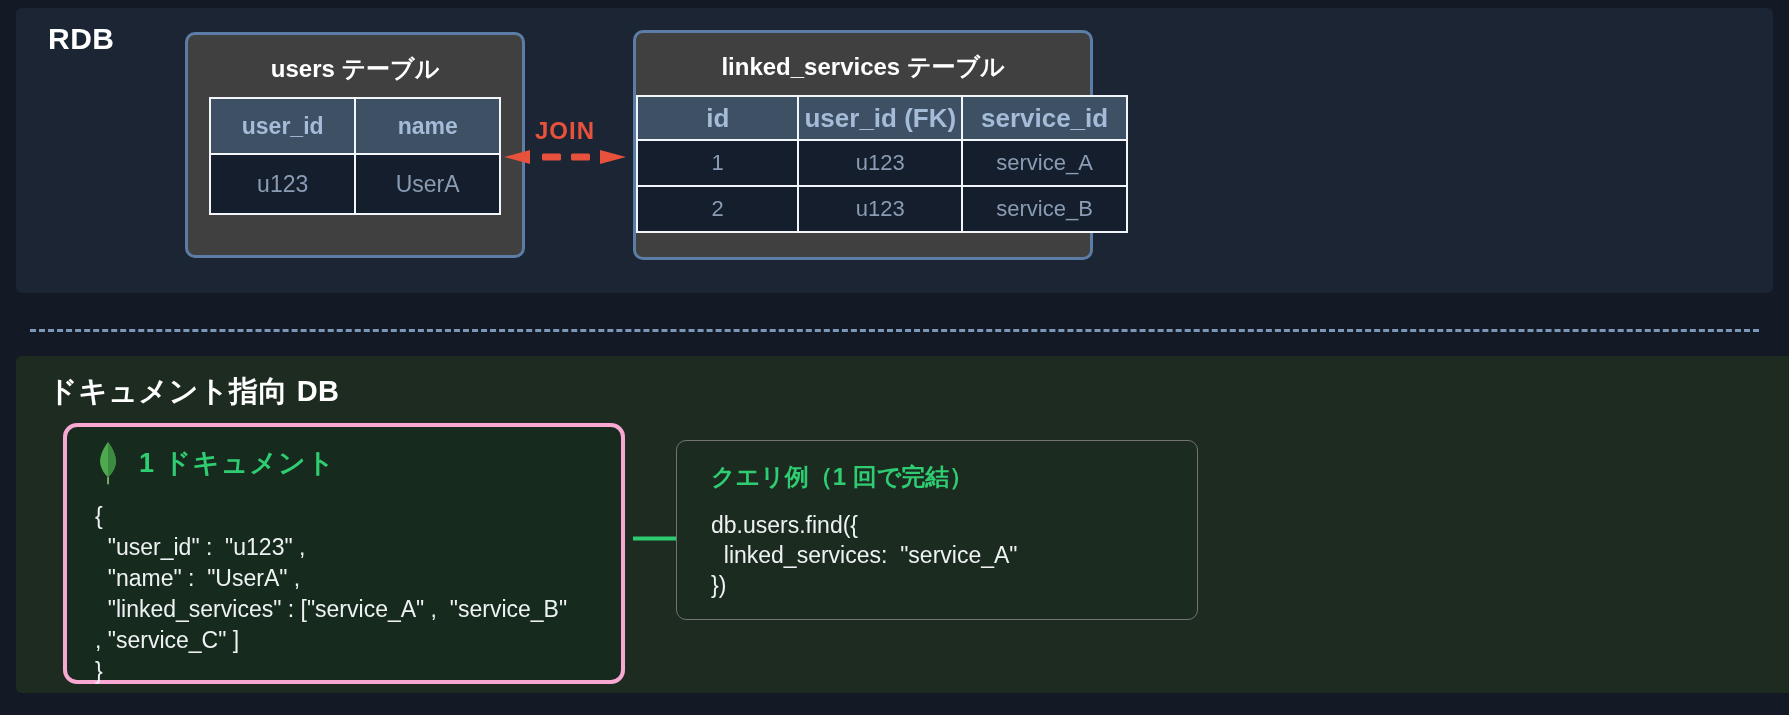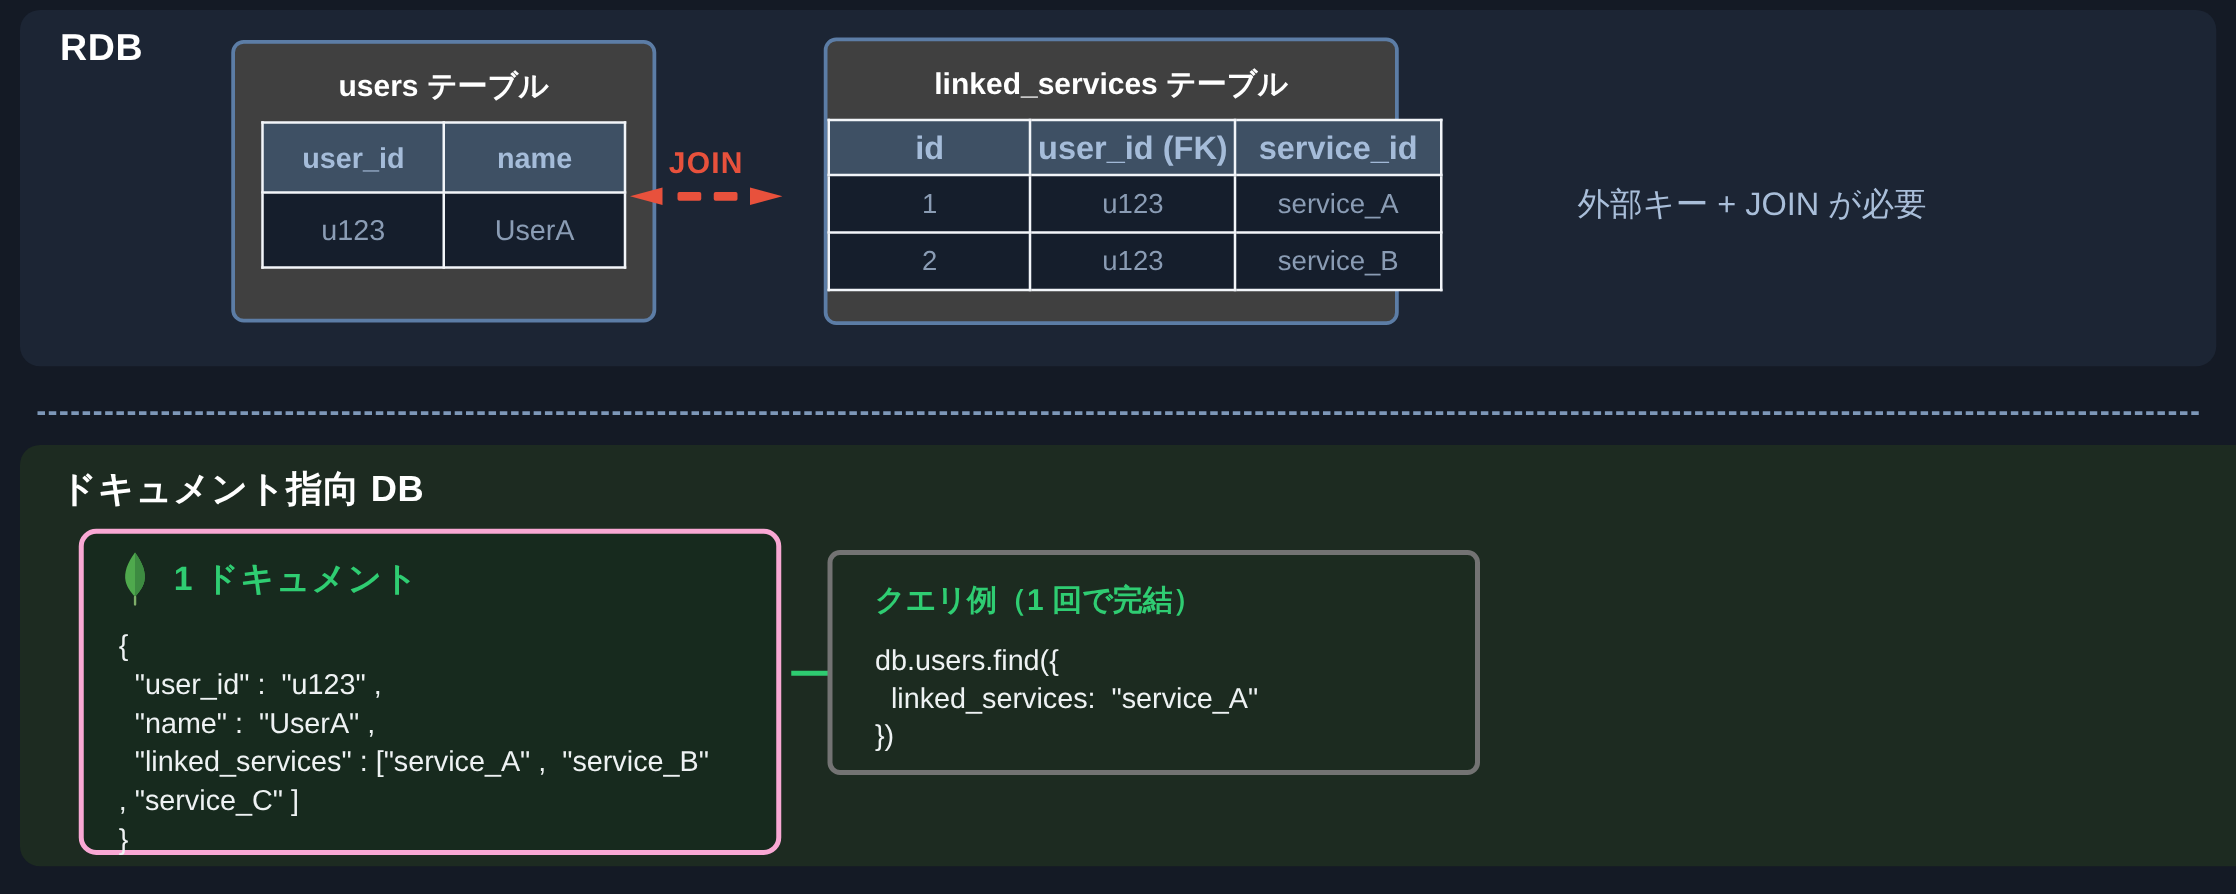--- a/index.html
+++ b/index.html
@@ -1,33 +1,33 @@
 <!DOCTYPE html>
 <html><head>
 <meta charset="utf-8">
 <style>
   html,body{margin:0;padding:0;background:#141a25;}
   body{
     width:1789px;height:715px;position:relative;overflow:hidden;
     font-family:"Liberation Sans","DejaVu Sans",sans-serif;
     -webkit-font-smoothing:antialiased;
   }
-  .panel{position:absolute;border-radius:16px;}
+  .panel{position:absolute;border-radius:6px;}
   .rdb-panel{left:16px;top:8px;width:1757px;height:285px;background:#1c2534;}
   .doc-panel{left:16px;top:356px;width:1757px;height:337px;background:#1d2b21;padding-left:45px;}
   .section-label{position:absolute;left:32px;top:14px;font-weight:bold;color:#ffffff;font-size:30px;letter-spacing:.5px;}
   .doc-panel .section-label{font-size:29px;top:16px;}
 
   
   .entity-box{
     position:absolute;box-sizing:border-box;background:#404040;
     border:3px solid #5c7da6;border-radius:10px;padding-top:16px;
   }
   .users-box{left:169px;top:24px;width:340px;height:226px;}
-  .linked-box{left:643px;top:22px;width:460px;height:230px;}
+  .linked-box{left:617px;top:22px;width:460px;height:230px;}
   .box-title{text-align:center;color:#ffffff;font-weight:bold;font-size:24px;margin:2px 0 12px 0;}
   table.rel{border-collapse:collapse;margin:0 auto;}
   table.rel th,table.rel td{
     border:2px solid #f2f5f9;text-align:center;vertical-align:middle;padding:0 0;
   }
   table.rel th{background:#3e5064;color:#a5bcd9;font-weight:bold;}
   table.rel td{background:#151e2c;color:#8a9cb4;font-weight:normal;}
   .users-box table.rel{width:292px;}
   .users-box th{height:54px;font-size:23px;width:146px;}
   .users-box td{height:58px;font-size:23px;}
@@ -55,22 +55,22 @@
   .doc-box-header{position:absolute;left:30px;top:14px;display:flex;align-items:flex-start;gap:20px;}
   .doc-box-title{color:#2fcd72;font-weight:bold;font-size:27px;margin-top:4px;letter-spacing:1px;}
   .doc-json{position:absolute;left:28px;top:74px;color:#eef2f3;font-size:23px;line-height:31px;}
   .code-line{display:block;white-space:pre;}
 
   
   .flow-arrow{position:absolute;left:616px;top:174px;}
 
   
   .query-box{
-    position:absolute;left:646px;top:84px;width:522px;height:180px;box-sizing:border-box;
-    background:#1c2b20;border:4px solid #737373;border-radius:10px;
+    position:absolute;left:660px;top:84px;width:522px;height:180px;box-sizing:border-box;
+    background:#1c2b20;border:1px solid #737373;border-radius:10px;
   }
   .query-title{margin:20px 0 0 34px;color:#2fcd72;font-weight:bold;font-size:24px;}
   .query-code{margin:17px 14px 0 34px;color:#eef2f3;font-size:23px;line-height:30px;}
 </style>
 </head>
 <body>
 
 <div class="panel rdb-panel">
   <div class="section-label">RDB</div>
 
@@ -120,21 +120,20 @@
         </tr>
         <tr>
           <td>2</td>
           <td>u123</td>
           <td>service_B</td>
         </tr>
       </tbody>
     </table>
   </div>
 
-  <div class="caption rdb-caption">外部キー + JOIN が必要</div>
 </div>
 
 <div class="divider"></div>
 
 <div class="panel doc-panel">
   <div class="section-label">ドキュメント指向 DB</div>
 
   <div class="doc-box">
     <div class="doc-box-header">
       <svg width="22" height="44" viewBox="0 0 22 44" aria-hidden="true">

